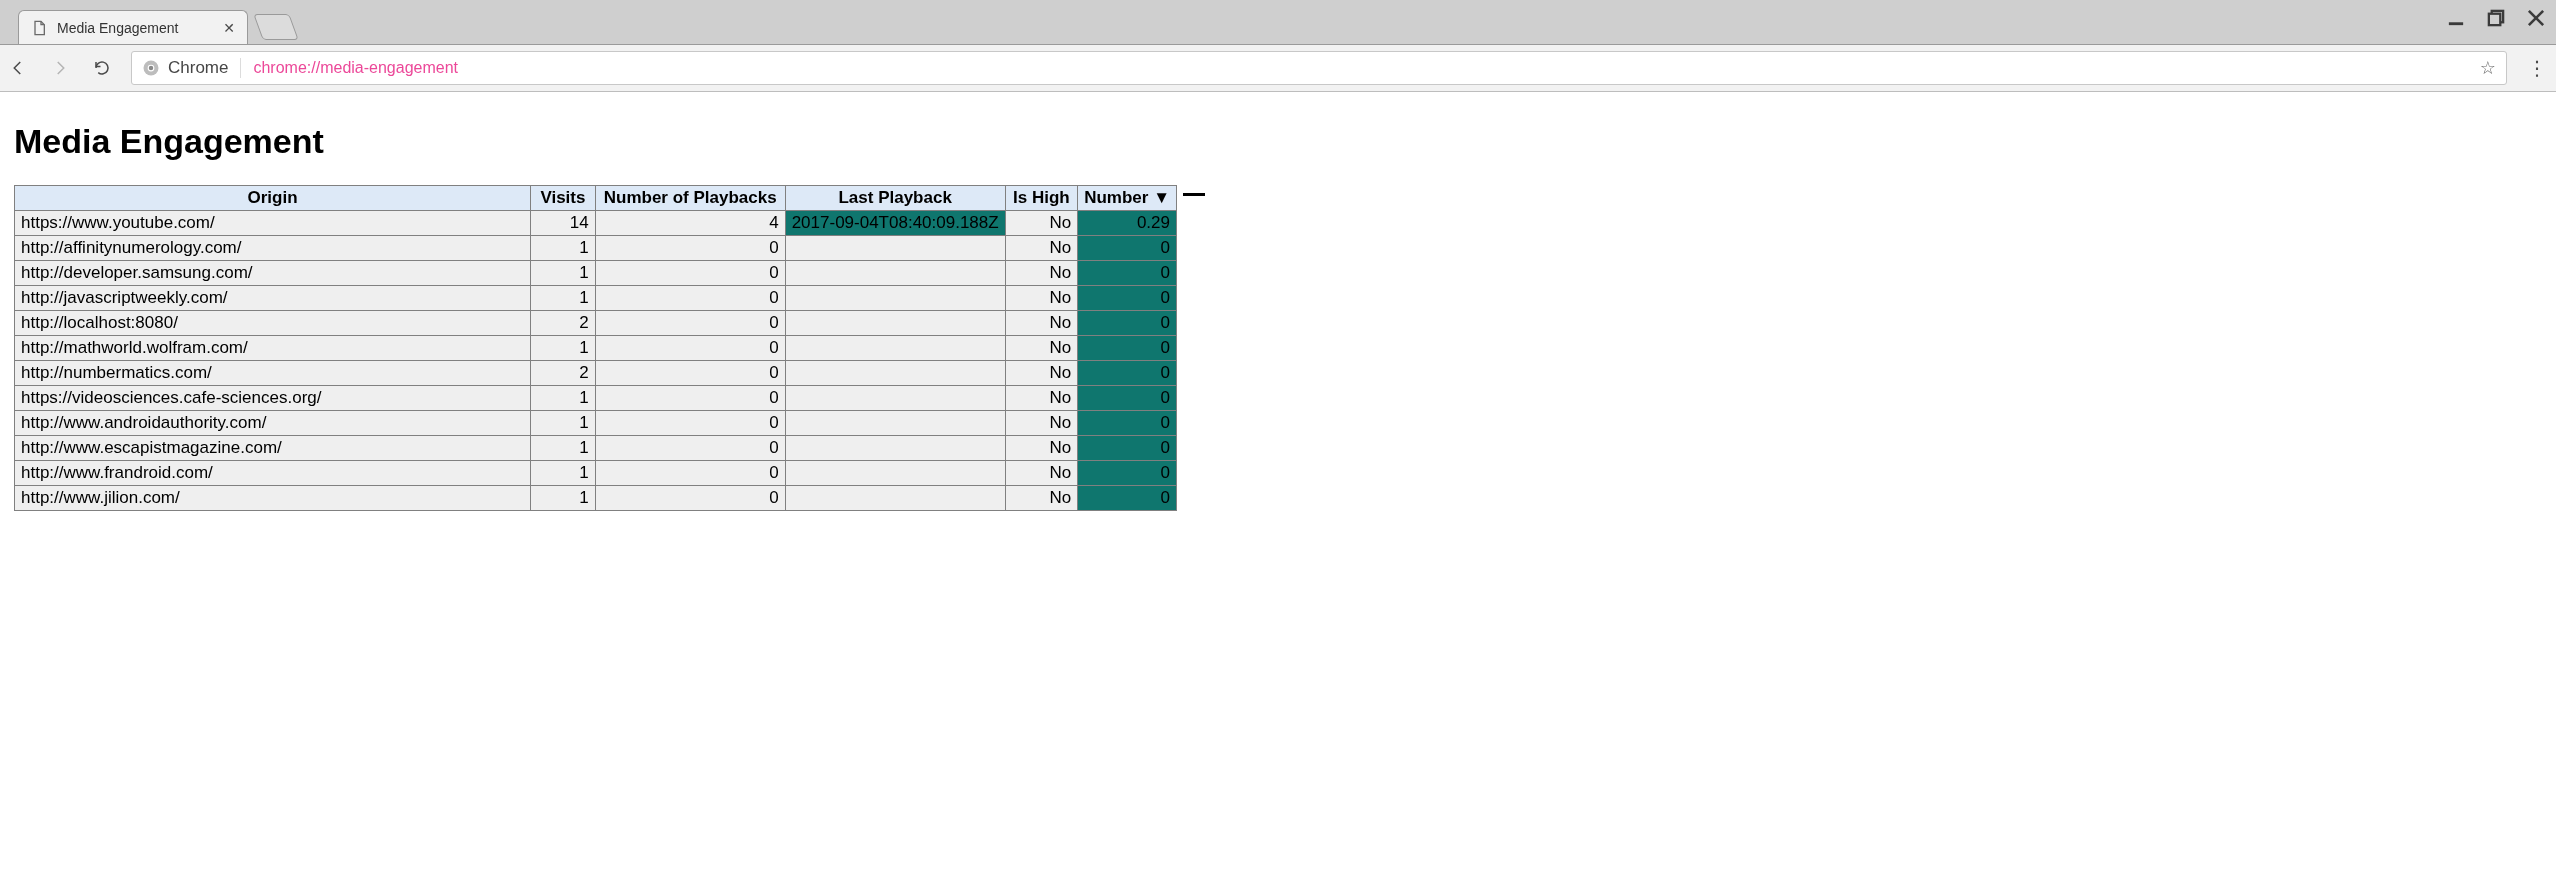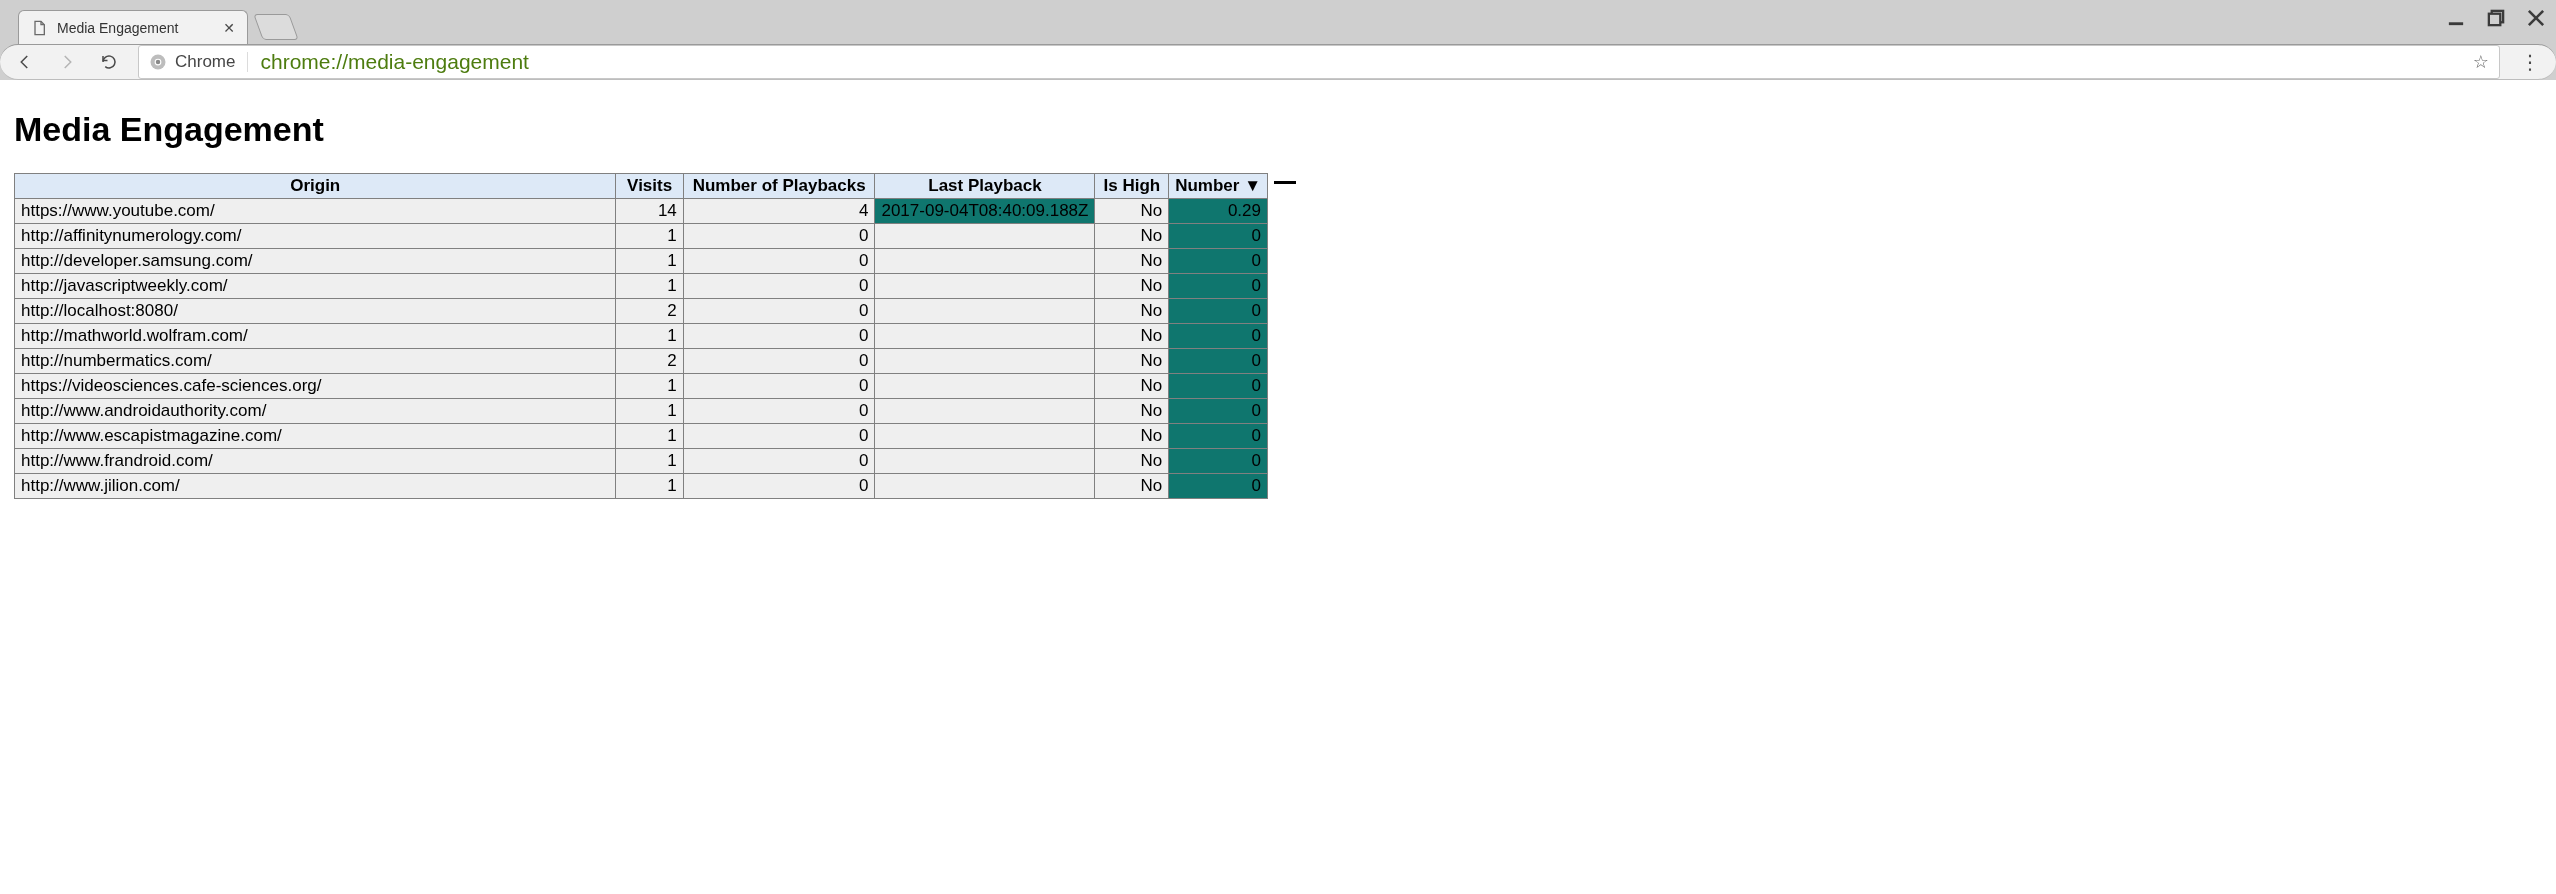--- a/index.html
+++ b/index.html
@@ -36,26 +36,25 @@
   .window-controls {
     position: absolute; right: 10px; top: 8px; display: flex; gap: 20px;
     color: #3a3a3a;
   }
   .window-controls span { cursor: pointer; display:inline-flex; align-items:center; justify-content:center; width:20px; height:20px; }
 
   .toolbar {
     background: #f2f2f2;
     border-top: 1px solid #9a9a9a;
     border-bottom: 1px solid #bdbdbd;
-    height: 36px;
+    height: 48px;
     display: flex;
     align-items: center;
-    padding: 0 12px;
+    padding: 0 5px;
     gap: 16px;
-    border-radius: 20px;
   }
   .nav-btn { width: 26px; text-align: center; color: #5a5a5a; cursor: pointer; }
   .nav-btn.disabled { color: #b5b5b5; cursor: default; }
   .nav-btn svg { width: 18px; height: 18px; display:block; margin:auto; }
 
   .omnibox {
     flex: 1;
     background: #fff;
     border: 1px solid #c8c8c8;
     border-radius: 3px;
@@ -66,31 +65,31 @@
     gap: 10px;
     font-size: 17px;
   }
   .omnibox .scheme-chip {
     display: flex; align-items: center; gap: 8px;
     padding-right: 12px;
     border-right: 1px solid #dcdcdc;
     color: #464646;
   }
   .omnibox .chrome-ico { width: 18px; height: 18px; }
-  .omnibox .url-path { color: #4d7c0f; flex: 1; outline: none; border: none; font-size: 21px; background: transparent; }
+  .omnibox .url-path { color: #ec4899; flex: 1; outline: none; border: none; font-size: 16px; background: transparent; }
   .omnibox .star { color: #6a6a6a; font-size: 18px; cursor: pointer; }
   .kebab { width: 28px; text-align:center; color:#4a4a4a; font-size: 20px; cursor:pointer; }
 
   
   .page { padding: 12px 14px; }
   h1.page-title { font-size: 34px; font-weight: 700; margin: 18px 0 24px 0; }
 
   table.mei {
     border-collapse: collapse;
-    width: 1254px;
+    width: 1163px;
     font-size: 17px;
   }
   table.mei th, table.mei td {
     border: 1px solid #808080;
     padding: 2px 6px;
     height: 24px;
     white-space: nowrap;
   }
   table.mei thead th {
     background: #dde9f7;

